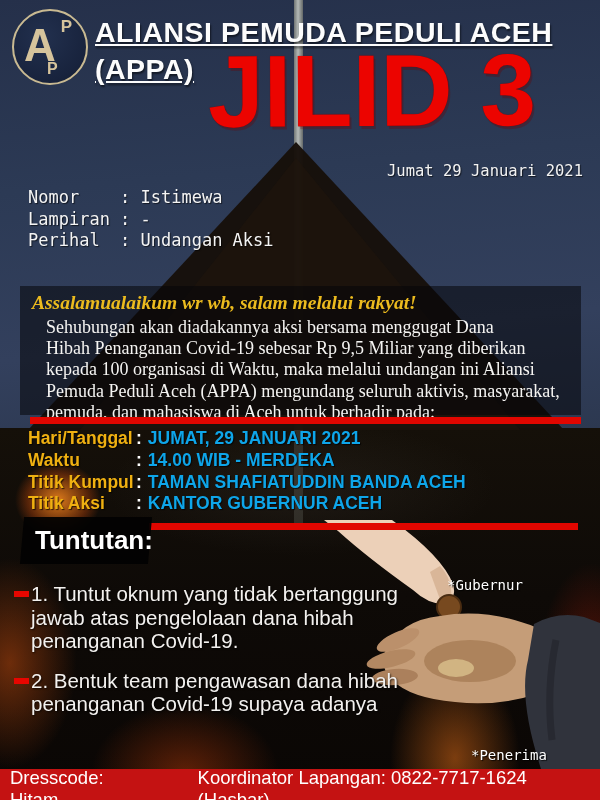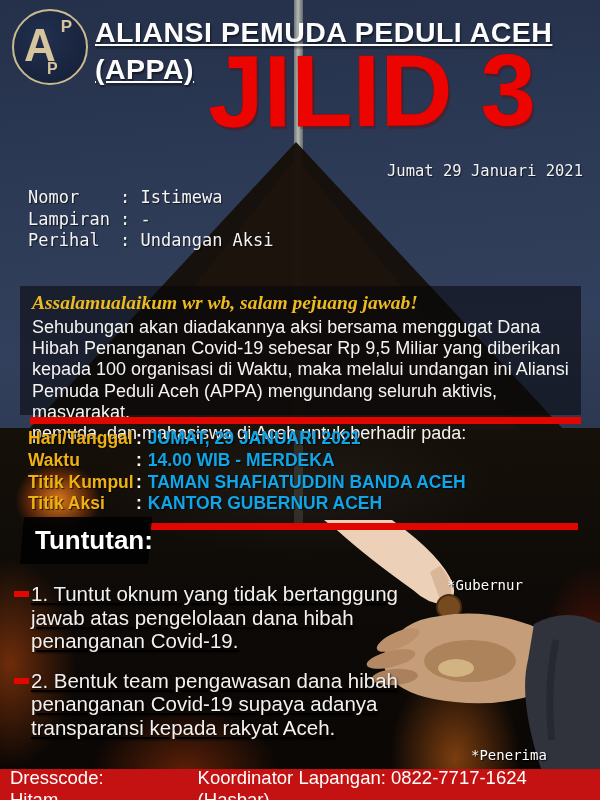--- a/index.html
+++ b/index.html
@@ -63,40 +63,40 @@
   .letter-info .lbl{display:inline-block;width:92px;}
   
   .invite-box{
     position:absolute;left:20px;top:286px;width:561px;height:129px;
     background:rgba(6,6,10,.55);padding:6px 10px;box-sizing:border-box;
   }
   .greeting{
     font-family:"Liberation Serif",serif;font-style:italic;font-weight:bold;
     font-size:19.5px;color:#ecbb1e;margin:0 0 3px 2px;
   }
-  .invite-body{font-size:18px;line-height:21.2px;color:#f5f4f2;margin-left:2px;}
+  .invite-body{font-size:18px;line-height:21.2px;color:#f5f4f2;margin-left:16px;font-family:Liberation Serif, serif;}
   
   .bar-top{position:absolute;left:30px;top:417px;width:551px;height:7px;background:#e10600;}
   .bar-bottom{position:absolute;left:149px;top:523px;width:429px;height:7px;background:#e10600;}
   
   .schedule{position:absolute;left:28px;top:428px;width:545px;font-size:17.5px;font-weight:bold;line-height:21.8px;}
   .schedule .row{white-space:nowrap;}
   .schedule .lbl{display:inline-block;width:108px;color:#efb011;text-shadow:1px 1px 1px rgba(0,0,0,.7);}
   .schedule .col{color:#ffffff;margin-right:6px;}
   .schedule .val{color:#0ea5e9;text-shadow:1px 1px 1px rgba(0,0,0,.7);}
   
   .tuntutan-box{
     position:absolute;left:22px;top:517px;width:128px;height:47px;
     background:rgba(2,2,2,.94);transform:skewX(-5deg);
   }
   .tuntutan-box span{
     display:block;transform:skewX(5deg);color:#fff;font-weight:bold;
     font-size:26px;line-height:47px;padding-left:13px;
   }
-  .demands{position:absolute;left:14px;top:582px;width:402px;text-decoration:underline;}
+  .demands{position:absolute;left:14px;top:582px;width:402px;}
   .demand{display:flex;margin-bottom:16px;}
   .demand .dash{flex:0 0 15px;height:6px;background:#e60600;margin-top:9px;margin-right:2px;}
   .demand .txt{font-size:20.5px;line-height:23.6px;color:#f3f1ef;text-shadow:1px 1px 2px rgba(0,0,0,.7);}
   
   .annot{
     position:absolute;font-family:"DejaVu Sans Mono",monospace;font-size:14px;color:#fff;
     text-shadow:1px 1px 1px rgba(0,0,0,.8);
     margin-top:43px;
   }
   .annot.giver{left:447px;top:534px;}
@@ -178,21 +178,21 @@
     </div>
     <div class="row">
       <span class="lbl">Lampiran</span><span>:</span>&nbsp;<span>-</span>
     </div>
     <div class="row">
       <span class="lbl">Perihal</span><span>:</span>&nbsp;<span>Undangan Aksi</span>
     </div>
   </div>
 
   <div class="invite-box">
-    <div class="greeting">Assalamualaikum wr wb, salam pejuang jawab!</div>
+    <div class="greeting">Assalamualaikum wr wb, salam melalui rakyat!</div>
     <div class="invite-body">
       <div>Sehubungan akan diadakannya aksi bersama menggugat Dana</div>
       <div>Hibah Penanganan Covid-19 sebesar Rp 9,5 Miliar yang diberikan</div>
       <div>kepada 100 organisasi di Waktu, maka melalui undangan ini Aliansi</div>
       <div>Pemuda Peduli Aceh (APPA) mengundang seluruh aktivis, masyarakat,</div>
       <div>pemuda, dan mahasiswa di Aceh untuk berhadir pada:</div>
     </div>
   </div>
 
   <div class="bar-top"></div>
@@ -225,21 +225,20 @@
         <div>1. Tuntut oknum yang tidak bertanggung</div>
         <div>jawab atas pengelolaan dana hibah</div>
         <div>penanganan Covid-19.</div>
       </div>
     </div>
     <div class="demand">
       <div class="dash"></div>
       <div class="txt">
         <div>2. Bentuk team pengawasan dana hibah</div>
         <div>penanganan Covid-19 supaya adanya</div>
-        <div>transparansi kepada rakyat Aceh.</div>
       </div>
     </div>
   </div>
 
   <div class="annot giver">*Gubernur</div>
   <div class="annot receiver">*Penerima</div>
 
   <div class="footer">
     <span class="dress">Dresscode: Hitam</span>
     <span class="coord">Koordinator Lapangan: 0822-7717-1624 (Hasbar)</span>

